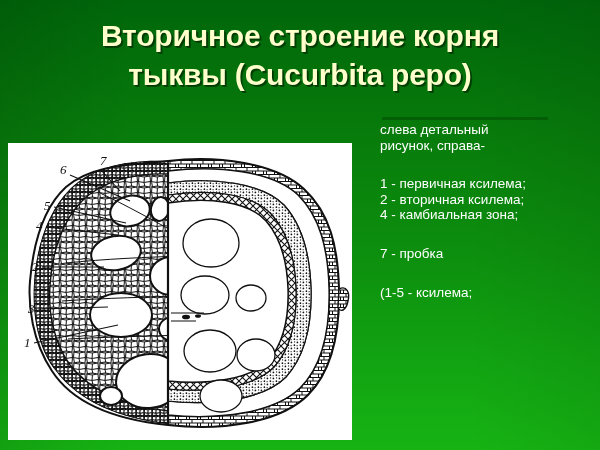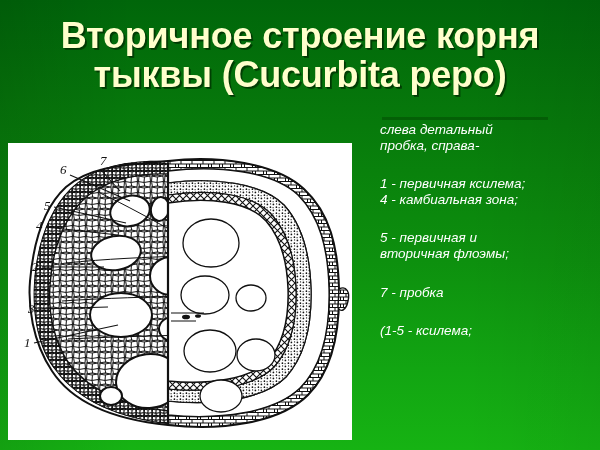--- a/index.html
+++ b/index.html
@@ -38,21 +38,21 @@
     pointer-events: none;
   }
 
   
   .title {
     position: absolute;
     left: 12px;
     top: 16px;
     width: 576px;
     text-align: center;
-    font-size: 36px;
+    font-size: 30px;
     font-weight: bold;
     line-height: 39px;
     color: #ffffcc;
     letter-spacing: -0.2px;
     text-shadow:
       2px 2px 0 rgba(0,40,0,0.60),
       1px 1px 0 rgba(0,40,0,0.45);
     z-index: 5;
   }
   .title .ln { display: block; white-space: nowrap; }
@@ -73,21 +73,20 @@
   
   .caption-col {
     position: absolute;
     left: 380px;
     top: 122px;
     width: 216px;
     z-index: 5;
     color: #ffffff;
     font-size: 13.5px;
     line-height: 15.6px;
-    font-style: italic;
   }
   .cap-rule {
     position: absolute;
     left: 382px;
     top: 117px;
     width: 166px;
     height: 3px;
     background: rgba(0,60,0,0.40);
     z-index: 5;
   }
@@ -269,32 +268,29 @@
       </g>
     </svg>
   </div>
 
   <div class="cap-rule"></div>
 
   <div class="caption-col">
 
     <div class="cap-block">
       <span class="cap-line">слева детальный</span>
-      <span class="cap-line">пробка, справа-</span>
+      <span class="cap-line">рисунок, справа-</span>
     </div>
 
     <div class="cap-block">
       <span class="cap-line">1 - первичная ксилема;</span>
+      <span class="cap-line">2 - вторичная ксилема;</span>
       <span class="cap-line">4 - камбиальная зона;</span>
     </div>
 
-    <div class="cap-block">
-      <span class="cap-line">5 - первичная и</span>
-      <span class="cap-line">вторичная флоэмы;</span>
-    </div>
 
     <div class="cap-block">
     </div>
 
     <div class="cap-block">
       <span class="cap-line">7 - пробка</span>
     </div>
 
     <div class="cap-block">
       <span class="cap-line">(1-5 - ксилема;</span>

